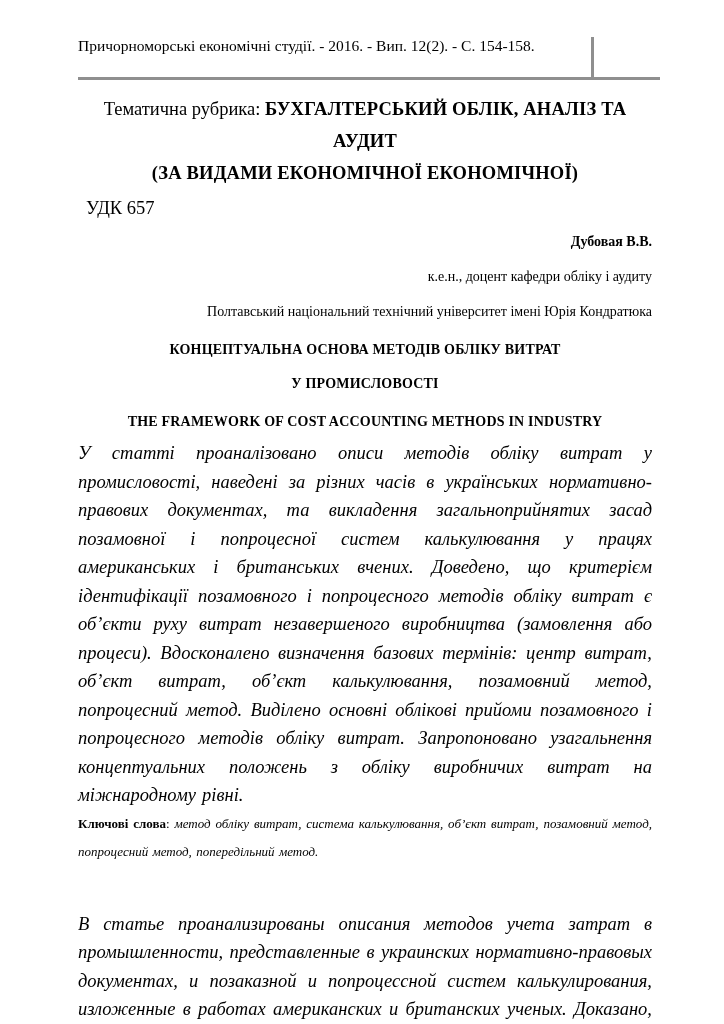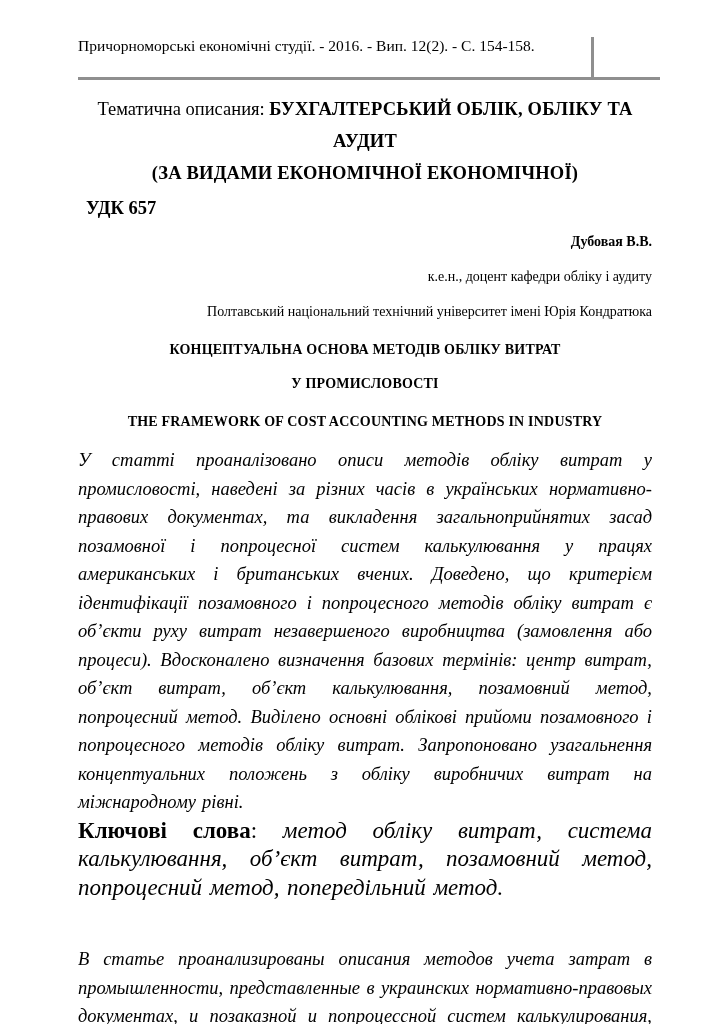--- a/index.html
+++ b/index.html
@@ -41,42 +41,40 @@
     font-size: 18.5px;
     line-height: 32px;
   }
   .rubric b { letter-spacing: 0.2px; }
   .udc {
     margin-top: 3px;
     font-size: 18.5px;
     line-height: 32px;
     text-align: left;
     text-indent: 8px;
-    font-weight: bold;
   }
   .byline { text-align: right; font-size: 14px; line-height: 35px; }
   .byline .author-name { font-weight: bold; }
   .titles {
     margin-top: 4px;
     text-align: center;
     font-weight: bold;
     font-size: 14px;
     line-height: 34px;
     letter-spacing: 0.2px;
   }
   .abstract {
-    margin-top: 7px;
     font-size: 18.5px;
     line-height: 28.5px;
     text-align: justify;
     font-style: italic;
     word-spacing: 0.08em;
   }
   .keywords {
-    font-size: 23px;
+    font-size: 13px;
     line-height: 28.5px;
     text-align: justify;
     word-spacing: 0.08em;
     font-family: Liberation Serif, serif;
   }
   .keywords i { font-style: italic; }
   .abstract-ru {
     margin-top: 43px;
     font-size: 18.5px;
     line-height: 28.5px;
@@ -92,21 +90,21 @@
 <div class="page">
 
   <div class="page-header">
     <span class="header-citation">Причорноморські економічні студії. - 2016. - Вип. 12(2). - С. 154-158.</span>
     <span class="header-tick"></span>
   </div>
 
   <div class="content">
 
     <div class="rubric">
-      <div><span>Тематична описания: </span><b>БУХГАЛТЕРСЬКИЙ ОБЛІК, ОБЛІКУ ТА АУДИТ</b></div>
+      <div><span>Тематична рубрика: </span><b>БУХГАЛТЕРСЬКИЙ ОБЛІК, АНАЛІЗ ТА АУДИТ</b></div>
       <div><b>(ЗА ВИДАМИ ЕКОНОМІЧНОЇ ЕКОНОМІЧНОЇ)</b></div>
     </div>
 
     <div class="udc">УДК 657</div>
 
     <div class="byline">
       <div class="author-name">Дубовая В.В.</div>
       <div>к.е.н., доцент кафедри обліку і аудиту</div>
       <div>Полтавський національний технічний університет імені Юрія Кондратюка</div>
     </div>

